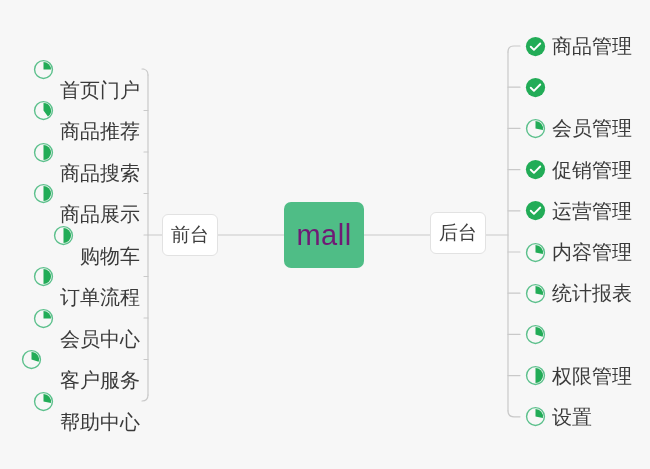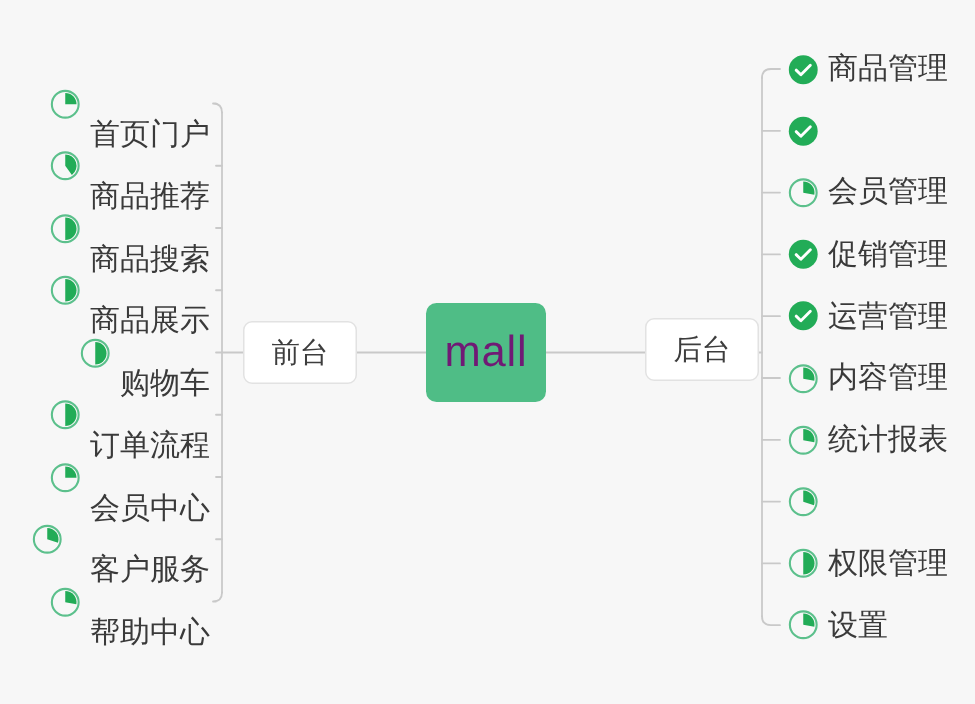--- a/index.html
+++ b/index.html
@@ -30,21 +30,21 @@
   
   .branch-node{
     position:absolute;
     box-sizing:border-box;
     display:flex;align-items:center;justify-content:center;
     background:#ffffff;
     border:1px solid #e2e2e2;
     border-radius:6px;
     color:#3d3d3d;
     font-size:19px;
-    width:76px;height:42px;
+    width:56px;height:42px;
   }
   .branch-left{left:162px;top:214px;}
   .branch-right{left:430px;top:212px;justify-content:center;}
 
   
   .leaf{
     position:absolute;
     display:flex;
     align-items:center;
     height:26px;

